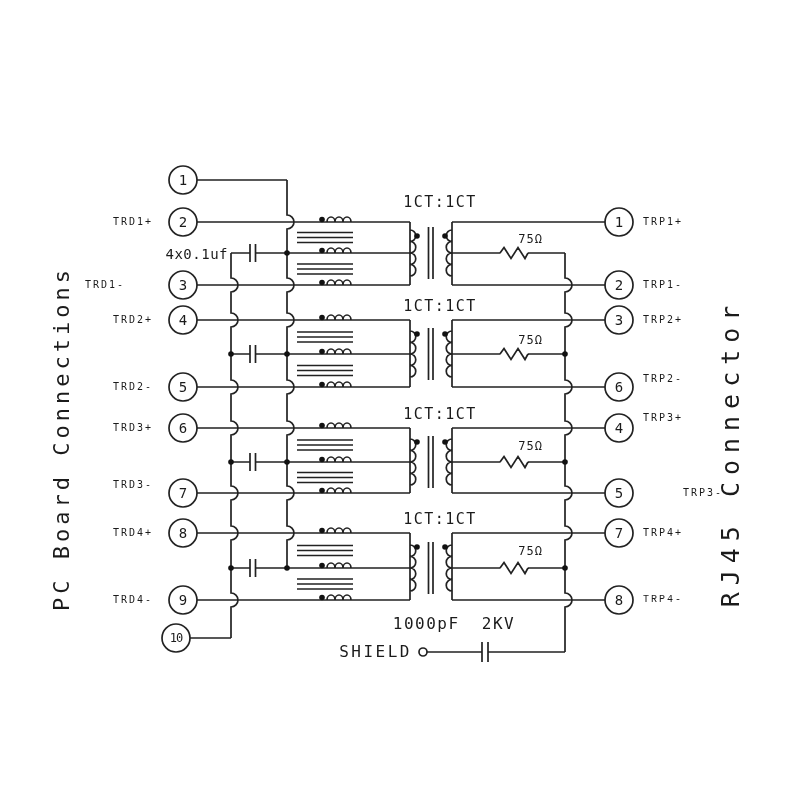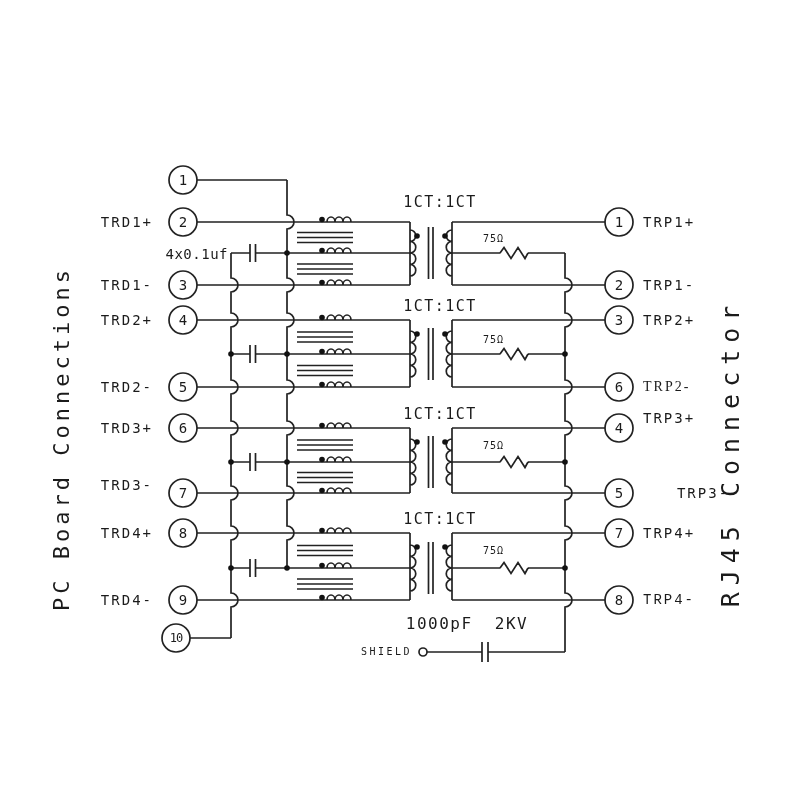--- a/index.html
+++ b/index.html
@@ -1,33 +1,33 @@
 <!DOCTYPE html>
 <html><head>
 <meta charset="utf-8">
 <style>
   html,body{margin:0;padding:0;background:#ffffff;}
   .stage{position:relative;width:800px;height:800px;background:#ffffff;overflow:hidden;
          font-family:"DejaVu Sans Mono", monospace;color:#1b1b1b;}
   svg{position:absolute;left:0;top:0;}
-  .txt{position:absolute;height:18px;line-height:18px;font-size:14px;letter-spacing:2px;white-space:pre;}
+  .txt{position:absolute;height:18px;line-height:18px;font-size:10px;letter-spacing:2px;white-space:pre;}
   .lblL{left:57px;width:96px;text-align:right;}
   .lblR{left:643px;width:120px;text-align:left;}
   .pinnum{position:absolute;width:28px;height:28px;line-height:29px;text-align:center;
           font-size:14px;letter-spacing:0;}
   .pinnum.two{font-size:12px;letter-spacing:-1px;}
   .ratio{position:absolute;left:385px;width:110px;height:20px;line-height:20px;
          text-align:center;font-size:15px;letter-spacing:1.5px;}
   .res{position:absolute;left:483px;width:60px;height:18px;line-height:18px;
-       text-align:left;font-size:10px;letter-spacing:1px;}
+       text-align:right;font-size:12px;letter-spacing:1px;}
   .capbank{position:absolute;left:148px;width:80px;height:14px;line-height:14px;
            text-align:right;font-size:14px;letter-spacing:0.5px;}
   .shieldlbl{position:absolute;left:332px;width:80px;height:18px;line-height:18px;
-             text-align:right;font-size:10px;letter-spacing:2.5px;}
-  .shieldcap{position:absolute;left:387px;width:160px;height:20px;line-height:20px;
+             text-align:right;font-size:16px;letter-spacing:2.5px;}
+  .shieldcap{position:absolute;left:374px;width:160px;height:20px;line-height:20px;
              text-align:center;font-size:16px;letter-spacing:1.5px;white-space:pre;}
   .vtext{position:absolute;transform:rotate(-90deg);white-space:nowrap;text-align:center;}
   .vleft{left:-108px;top:428px;width:340px;height:26px;line-height:26px;font-size:22px;letter-spacing:4px;}
   .vright{left:571px;top:439px;width:320px;height:28px;line-height:28px;font-size:25px;letter-spacing:7px;}
 </style>
 </head>
 <body>
 
 <div class="stage">
 
@@ -98,41 +98,41 @@
   <div class="pinnum" style="left:169px;top:271px;">3</div>
   <div class="pinnum" style="left:169px;top:306px;">4</div>
   <div class="pinnum" style="left:169px;top:373px;">5</div>
   <div class="pinnum" style="left:169px;top:414px;">6</div>
   <div class="pinnum" style="left:169px;top:479px;">7</div>
   <div class="pinnum" style="left:169px;top:519px;">8</div>
   <div class="pinnum" style="left:169px;top:586px;">9</div>
   <div class="pinnum two" style="left:162px;top:624px;">10</div>
 
   <div class="txt lblL" style="top:213px;">TRD1+</div>
-  <div class="txt lblL" style="top:276px;">TRD1-</div>
+  <div class="txt lblL" style="top:276px;text-align:center;">TRD1-</div>
   <div class="txt lblL" style="top:311px;">TRD2+</div>
   <div class="txt lblL" style="top:378px;">TRD2-</div>
   <div class="txt lblL" style="top:419px;">TRD3+</div>
   <div class="txt lblL" style="top:476px;">TRD3-</div>
   <div class="txt lblL" style="top:524px;">TRD4+</div>
   <div class="txt lblL" style="top:591px;">TRD4-</div>
 
   <div class="pinnum" style="left:605px;top:208px;">1</div>
   <div class="pinnum" style="left:605px;top:271px;">2</div>
   <div class="pinnum" style="left:605px;top:306px;">3</div>
   <div class="pinnum" style="left:605px;top:373px;">6</div>
   <div class="pinnum" style="left:605px;top:414px;">4</div>
   <div class="pinnum" style="left:605px;top:479px;">5</div>
   <div class="pinnum" style="left:605px;top:519px;">7</div>
   <div class="pinnum" style="left:605px;top:586px;">8</div>
 
   <div class="txt lblR" style="top:213px;">TRP1+</div>
   <div class="txt lblR" style="top:276px;">TRP1-</div>
   <div class="txt lblR" style="top:311px;">TRP2+</div>
-  <div class="txt lblR" style="top:378px;font-family:Liberation Serif, serif;">TRP2-</div>
+  <div class="txt lblR" style="top:370px;">TRP2-</div>
   <div class="txt lblR" style="top:409px;">TRP3+</div>
   <div class="txt lblR" style="top:484px;text-align:center;">TRP3-</div>
   <div class="txt lblR" style="top:524px;">TRP4+</div>
   <div class="txt lblR" style="top:591px;font-family:Liberation Mono, monospace;">TRP4-</div>
 
   <div class="ratio" style="top:192px;">1CT:1CT</div>
   <div class="ratio" style="top:296px;">1CT:1CT</div>
   <div class="ratio" style="top:404px;">1CT:1CT</div>
   <div class="ratio" style="top:509px;">1CT:1CT</div>
 

